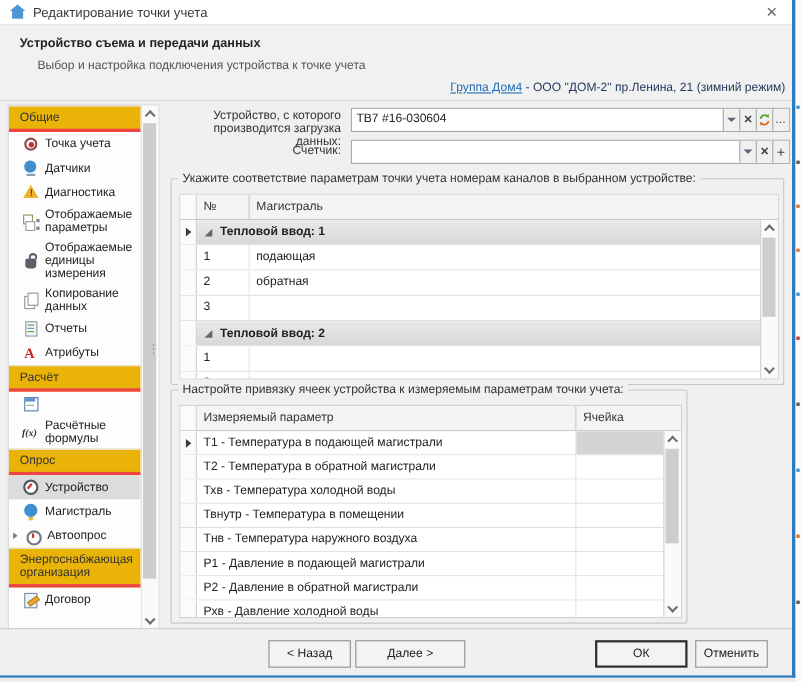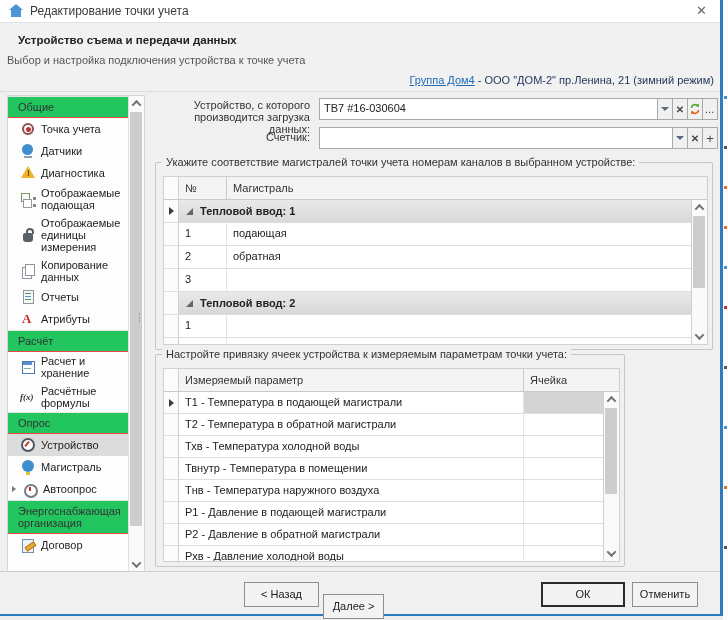--- a/index.html
+++ b/index.html
@@ -10,28 +10,28 @@
   
   .titlebar{position:absolute;left:0;top:0;width:720px;height:22px;background:#ffffff;border-bottom:1px solid #e2e2e2;display:flex;align-items:center;}
   .titlebar .title{font-size:12px;color:#3a3a3a;margin-left:6px;}
   .close{position:absolute;right:10px;top:2px;font-size:13px;color:#666;line-height:18px;padding:0 3px;cursor:default;}
   .ico-home{width:16px;height:14px;position:relative;display:inline-block;margin-left:8px;}
   .ico-home::before{content:"";position:absolute;left:1px;top:0;border-left:7px solid transparent;border-right:7px solid transparent;border-bottom:6px solid #4f94d4;}
   .ico-home::after{content:"";position:absolute;left:3px;top:6px;width:10px;height:7px;background:#4f94d4;}
   
   .header{position:absolute;left:0;top:23px;width:720px;height:68px;background:#f1f1f1;border-bottom:1px solid #dcdcdc;}
   .header .h1{position:absolute;left:18px;top:11px;font-weight:bold;font-size:11.5px;color:#222;}
-  .header .h2{position:absolute;left:7px;top:31px;font-size:11px;color:#555;}
+  .header .h2{position:absolute;left:34px;top:31px;font-size:11px;color:#555;}
   .header .linkline{position:absolute;right:6px;bottom:5px;font-size:11px;white-space:nowrap;}
   .header .linkline a{color:#1f6bb5;text-decoration:underline;}
   .header .linkline .suffix{color:#25395e;}
   
   .sidebar{position:absolute;left:7px;top:95px;width:136px;height:476px;background:#fdfdfd;border:1px solid #d5d5d5;display:flex;}
   .sb-list{flex:1;overflow:hidden;}
-  .sb-group{background:#22c55e;border-bottom:1px solid #ef4444;border-top:1px solid #e6e6e6;padding:4px 2px 4px 10px;color:#333;}
+  .sb-group{background:#eab308;border-bottom:3px solid #ef4444;border-top:1px solid #e6e6e6;padding:4px 2px 4px 10px;color:#333;}
   .sb-item{display:flex;align-items:center;gap:5px;padding:3px 1px 3px 12px;color:#222;line-height:12px;}
   .sb-item .lbl{word-wrap:break-word;min-width:0;}
   .sb-item.selected{background:#dcdcdc;}
   .sb-item .expander{width:0;height:0;border-left:4px solid #777;border-top:3px solid transparent;border-bottom:3px solid transparent;margin-left:-8px;margin-right:1px;flex:0 0 auto;}
   .sb-scroll{width:15px;border-left:1px solid #e0e0e0;background:#fafafa;position:relative;flex:0 0 15px;}
   .sb-thumb{position:absolute;left:1px;top:16px;width:12px;height:414px;background:#cdcdcd;}
   .sb-thumb::after{content:"⋮";position:absolute;left:4px;top:50%;margin-top:-8px;color:#8a8a8a;font-size:11px;}
   .scroll-arrow{position:absolute;left:0;width:14px;height:15px;display:flex;align-items:center;justify-content:center;}
   .chev{width:5px;height:5px;border-left:2px solid #707070;border-top:2px solid #707070;display:inline-block;}
   .chev.up{transform:rotate(45deg) translate(1px,1px);}
@@ -93,21 +93,21 @@
   .td.ind{flex:0 0 15px;padding:0;display:flex;align-items:center;justify-content:center;background:#fbfbfb;border-right:1px solid #d0d0d0;}
   .rowarrow{width:0;height:0;border-left:5px solid #3c3c3c;border-top:4px solid transparent;border-bottom:4px solid transparent;}
   .grp-band{flex:1;background:linear-gradient(#e9e9e9,#d8d8d8);font-weight:bold;color:#222;line-height:21px;padding-left:6px;display:flex;align-items:center;gap:6px;border-right:none;}
   .cell-sel{background:#d4d4d4;}
   .vscroll{flex:0 0 15px;border-left:1px solid #d0d0d0;background:#fafafa;position:relative;}
   .vthumb{position:absolute;left:1px;width:12px;background:#cdcdcd;}
   
   .footer{position:absolute;left:0;top:571px;width:720px;height:42px;border-top:1px solid #cfcfcf;background:#f0f0f0;}
   .btn{position:absolute;top:10px;height:25px;background:#f3f3f3;border:1px solid #8f8f8f;color:#222;font-size:11px;text-align:center;line-height:23px;box-sizing:border-box;}
   .btn-back{left:244px;width:75px;}
-  .btn-next{left:323px;width:61px;margin-top:12px;}
+  .btn-next{left:323px;width:100px;}
   .btn-ok{left:541px;width:84px;border:2px solid #2b2b2b;line-height:21px;}
   .btn-cancel{left:632px;width:66px;}
 </style>
 </head>
 <body>
 
 <div class="sliver">
   <i style="top:96px;background:#3f8ed0"></i>
     <i style="top:146px;background:#555"></i>
   <i style="top:186px;background:#e07020"></i>
@@ -146,42 +146,41 @@
         <div class="sb-item">
           <span class="ico ico-sensors"></span>
           <span class="lbl">Датчики</span>
         </div>
         <div class="sb-item">
           <span class="ico ico-diagnostics"></span>
           <span class="lbl">Диагностика</span>
         </div>
         <div class="sb-item">
           <span class="ico ico-display-params"></span>
-          <span class="lbl">Отображаемые подающая</span>
+          <span class="lbl">Отображаемые параметры</span>
         </div>
         <div class="sb-item">
           <span class="ico ico-display-units"></span>
           <span class="lbl">Отображаемые единицы измерения</span>
         </div>
         <div class="sb-item">
           <span class="ico ico-copy-data"></span>
           <span class="lbl">Копирование данных</span>
         </div>
         <div class="sb-item">
           <span class="ico ico-reports"></span>
           <span class="lbl">Отчеты</span>
         </div>
         <div class="sb-item">
           <span class="ico ico-attributes"></span>
           <span class="lbl">Атрибуты</span>
         </div>
         <div class="sb-group">Расчёт</div>
         <div class="sb-item">
           <span class="ico ico-calc"></span>
-          <span class="lbl">Расчет и хранение</span>
         </div>
         <div class="sb-item">
           <span class="ico ico-formulas"></span>
           <span class="lbl">Расчётные формулы</span>
         </div>
         <div class="sb-group">Опрос</div>
         <div class="sb-item selected">
           <span class="ico ico-device"></span>
           <span class="lbl">Устройство</span>
         </div>
@@ -233,21 +232,21 @@
   <div class="editor ed-counter">
     <div class="ed-text"></div>
     <div class="ed-btn">
         <span class="dd"></span>
       </div>
     <div class="ed-btn xbtn">✕</div>
     <div class="ed-btn plus">+</div>
   </div>
 
   <div class="gbox g1">
-    <span class="legend">Укажите соответствие магистралей точки учета номерам каналов в выбранном устройстве:</span>
+    <span class="legend">Укажите соответствие параметрам точки учета номерам каналов в выбранном устройстве:</span>
     <div class="tbl">
       <div class="thead">
         <div class="th" style="flex:0 0 15px;padding:0;background:#fbfbfb;border-right-color:#d0d0d0;"></div>
         <div class="th" style="flex:0 0 48px;">№</div>
         <div class="th" style="flex:1;border-right:none;">Магистраль</div>
       </div>
       <div class="tbody-wrap">
         <div class="tbody" id="ch-body">
             <div class="trow">
               <div class="td ind">

